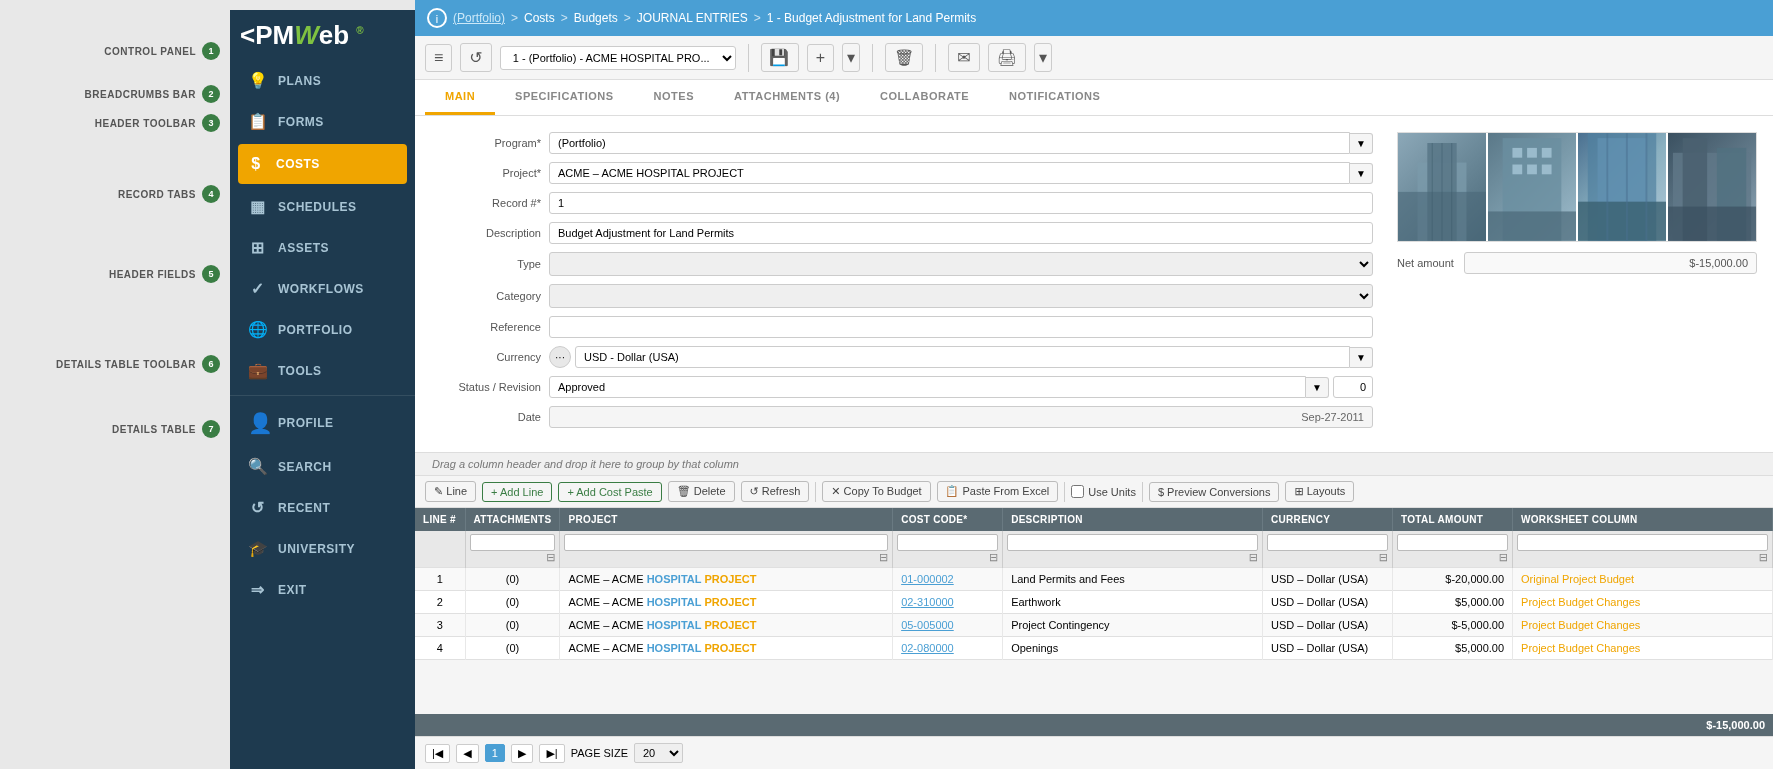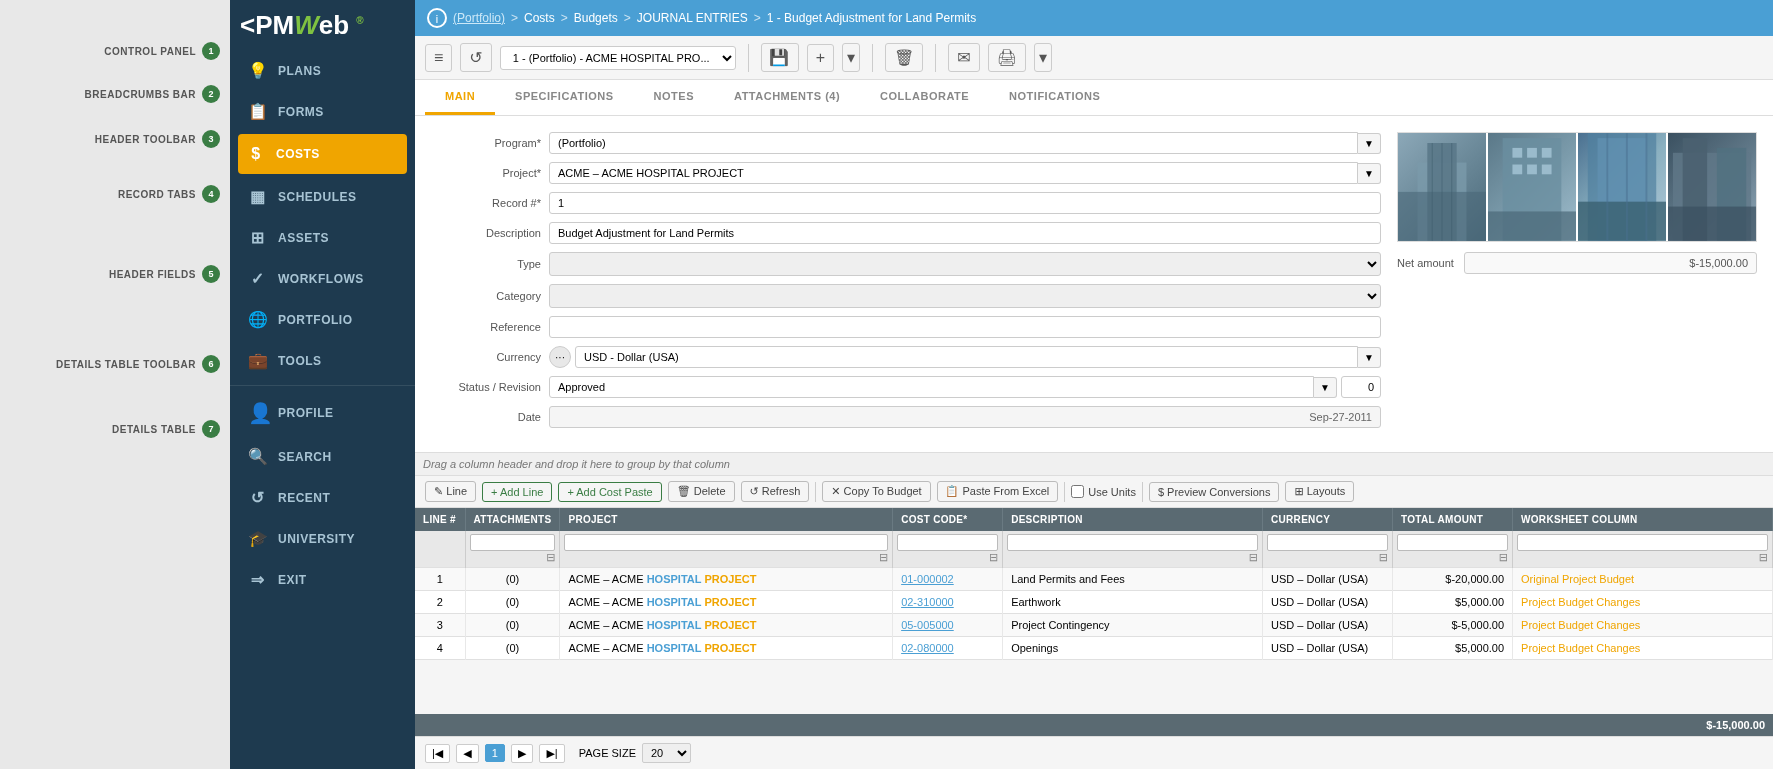--- a/index.html
+++ b/index.html
@@ -40,20 +40,21 @@
       flex-shrink: 0;
     }
 
     
     .sidebar {
       width: 185px;
       background: #1e3a4f;
       display: flex;
       flex-direction: column;
       flex-shrink: 0;
+      margin-top: 10px;
     }
     .sidebar-logo {
       background: #1e3a4f;
       padding: 12px 10px;
       display: flex;
       align-items: center;
     }
     .sidebar-logo .logo-text {
       font-size: 26px;
       font-weight: bold;
@@ -151,21 +152,21 @@
       border-bottom: 3px solid transparent;
       text-transform: uppercase;
     }
     .record-tab.active { color: #f0a500; border-bottom-color: #f0a500; }
 
     
     .form-area {
       background: white;
       padding: 16px;
       display: flex;
-      gap: 16px;
+      gap: 24px;
       flex-shrink: 0;
     }
     .form-fields { flex: 1; min-width: 0; }
     .form-row {
       display: flex;
       align-items: center;
       margin-bottom: 8px;
       gap: 8px;
     }
     .form-label {
@@ -242,21 +243,21 @@
       text-align: right;
       background: #f9f9f9;
       color: #555;
     }
 
     
     .details-section { flex: 1; display: flex; flex-direction: column; min-height: 0; background: #f5f5f5; border-top: 1px solid #ddd; }
     .drag-hint {
       background: #f0f0f0;
       border-bottom: 1px solid #ddd;
-      padding: 5px 8px;
+      padding: 5px 17px;
       font-size: 11px;
       color: #777;
       font-style: italic;
     }
     .details-toolbar {
       background: #f5f5f5;
       border-bottom: 1px solid #ddd;
       padding: 5px 10px;
       display: flex;
       align-items: center;
@@ -337,21 +338,21 @@
 
   <div class="annotation-panel">
     <div class="annotation-item" style="top: 42px;">
       <span class="label">CONTROL PANEL</span>
       <div class="annotation-circle">1</div>
     </div>
     <div class="annotation-item" style="top: 85px;">
       <span class="label">BREADCRUMBS BAR</span>
       <div class="annotation-circle">2</div>
     </div>
-    <div class="annotation-item" style="top: 130px;">
+    <div class="annotation-item" style="top: 114px;">
       <span class="label">HEADER TOOLBAR</span>
       <div class="annotation-circle">3</div>
     </div>
     <div class="annotation-item" style="top: 185px;">
       <span class="label">RECORD TABS</span>
       <div class="annotation-circle">4</div>
     </div>
     <div class="annotation-item" style="top: 265px; text-align: right;">
       <span class="label">HEADER FIELDS</span>
       <div class="annotation-circle">5</div>
@@ -697,21 +698,21 @@
       <div class="table-footer">
         <span>$-15,000.00</span>
       </div>
 
       <div class="pagination-bar">
         <button class="page-btn">|◀</button>
         <button class="page-btn">◀</button>
         <button class="page-btn current">1</button>
         <button class="page-btn">▶</button>
         <button class="page-btn">▶|</button>
-        <span style="margin-left:8px;">PAGE SIZE</span>
+        <span style="">PAGE SIZE</span>
         <select style="border:1px solid #ccc; border-radius:2px; padding:2px 4px; font-size:11px;">
           <option>20</option>
           <option>50</option>
           <option>100</option>
         </select>
       </div>
     </div>
 
   </div>
 </div>

